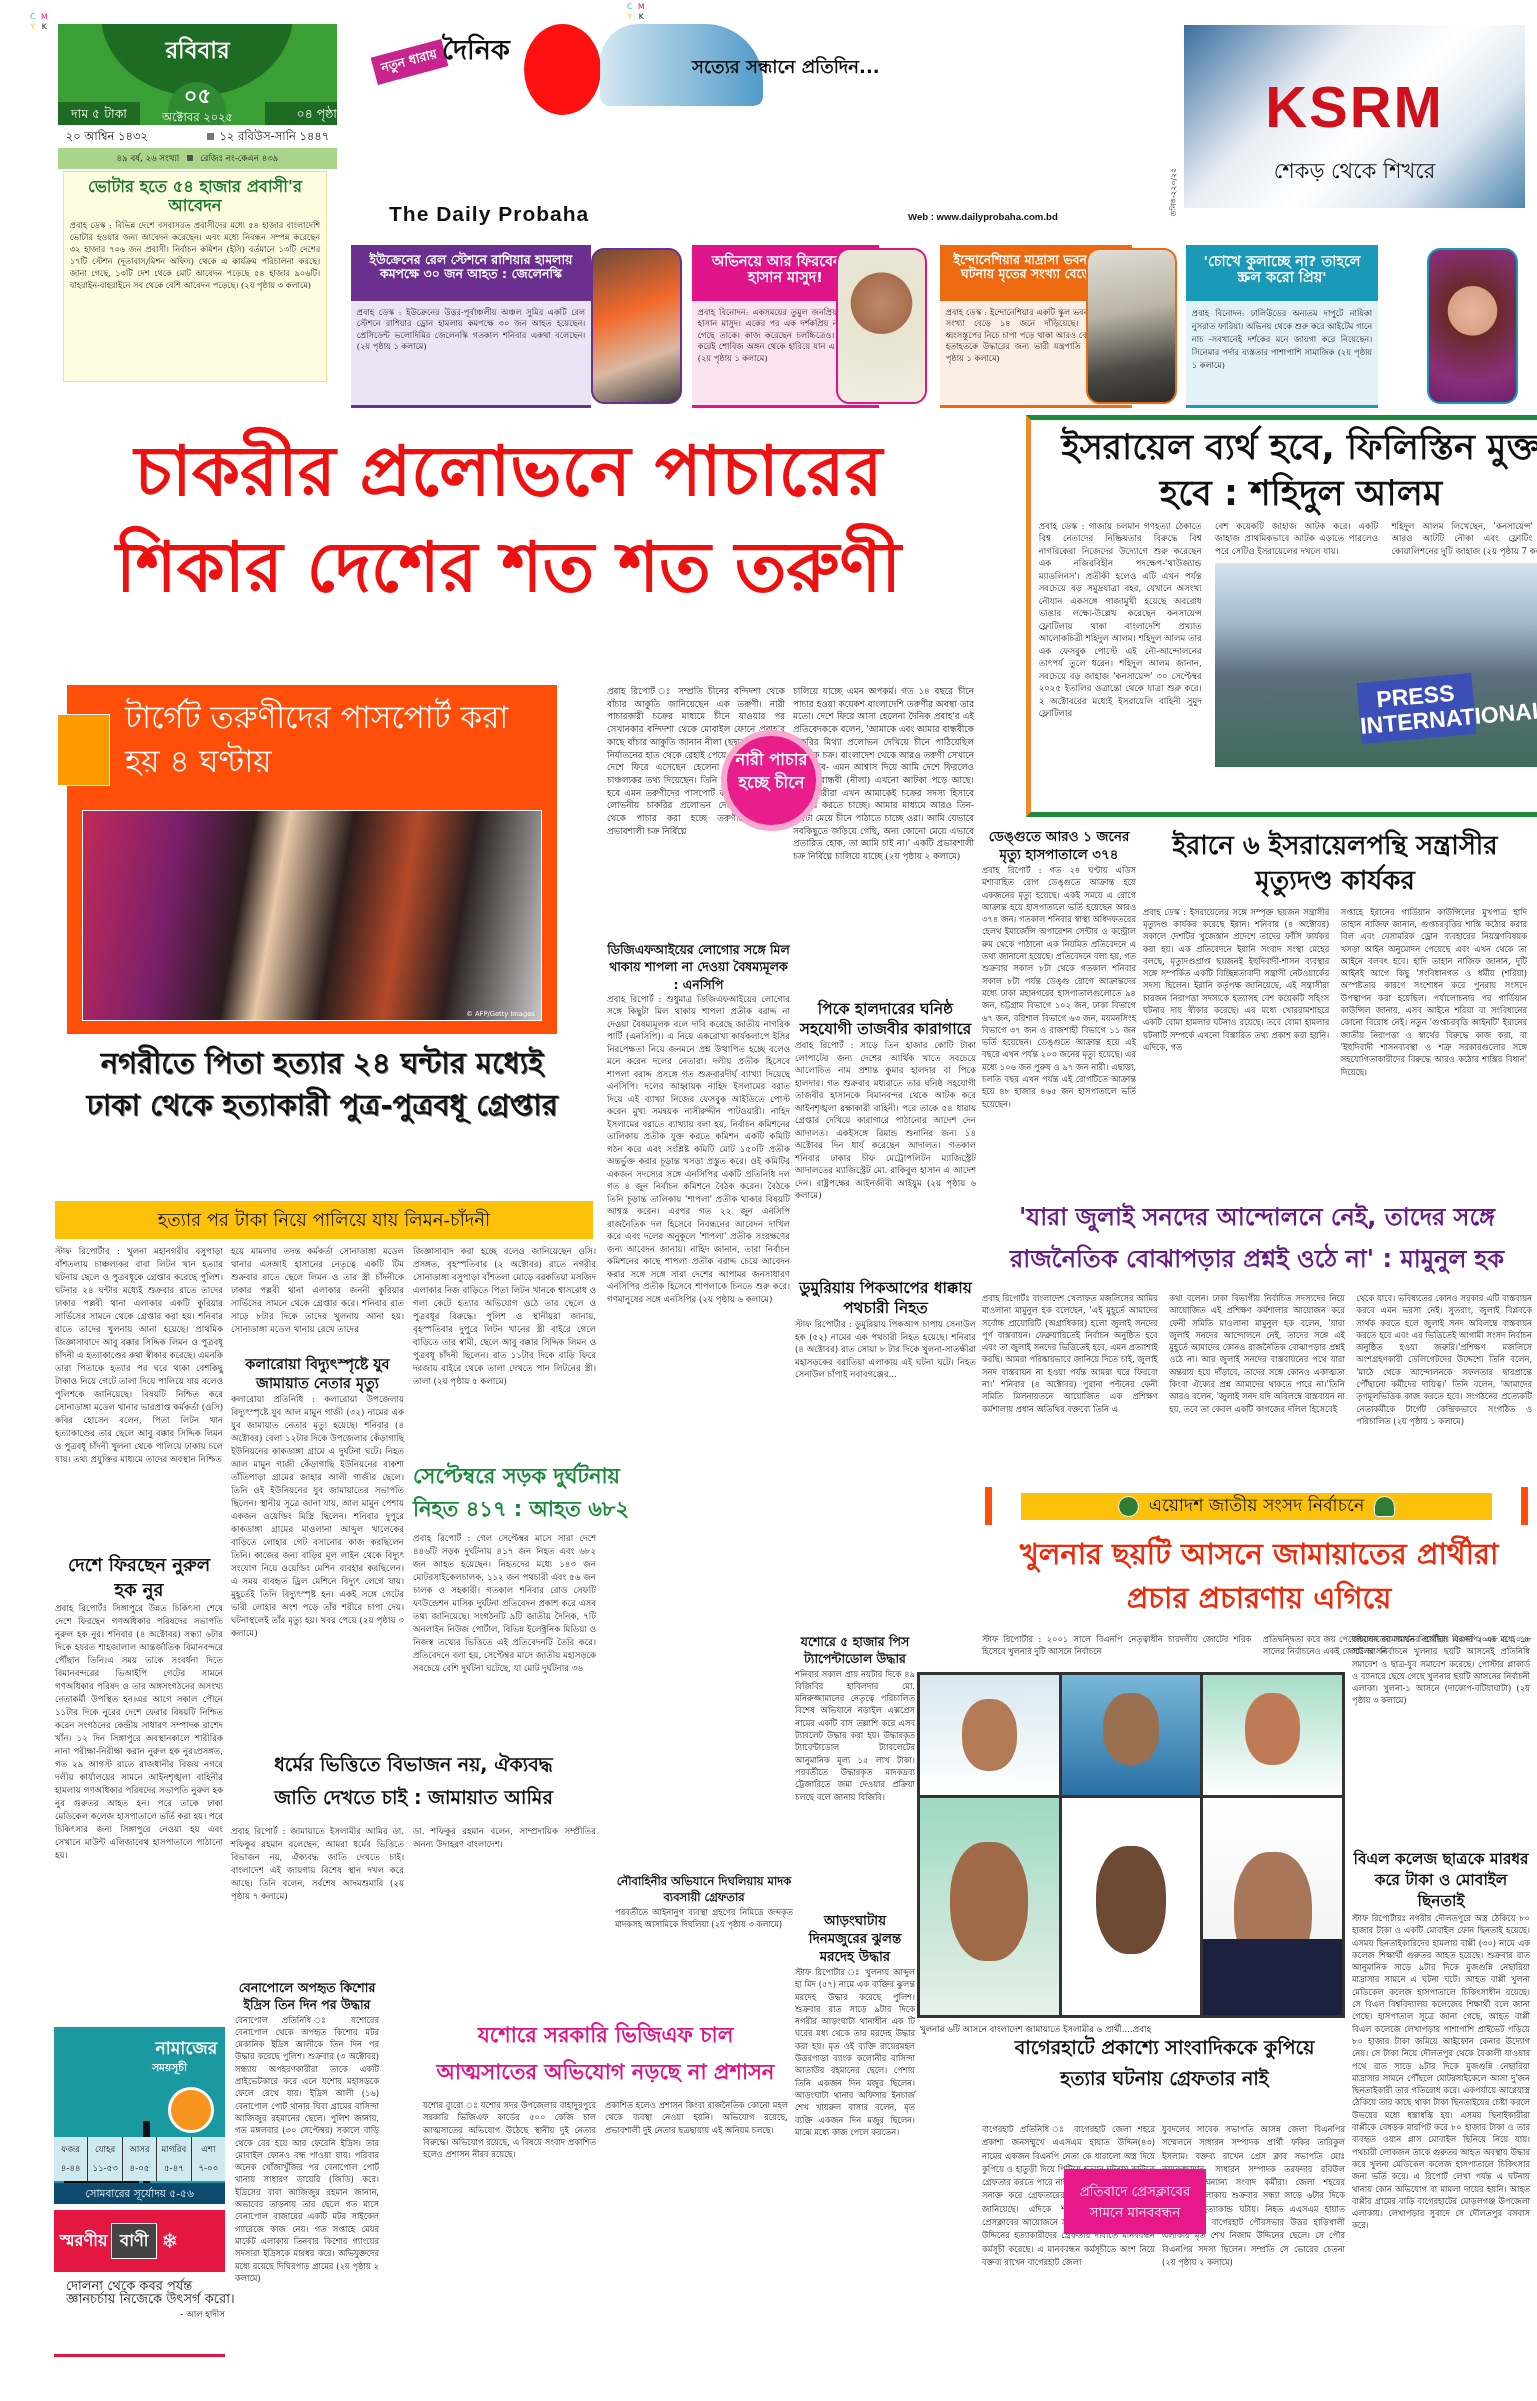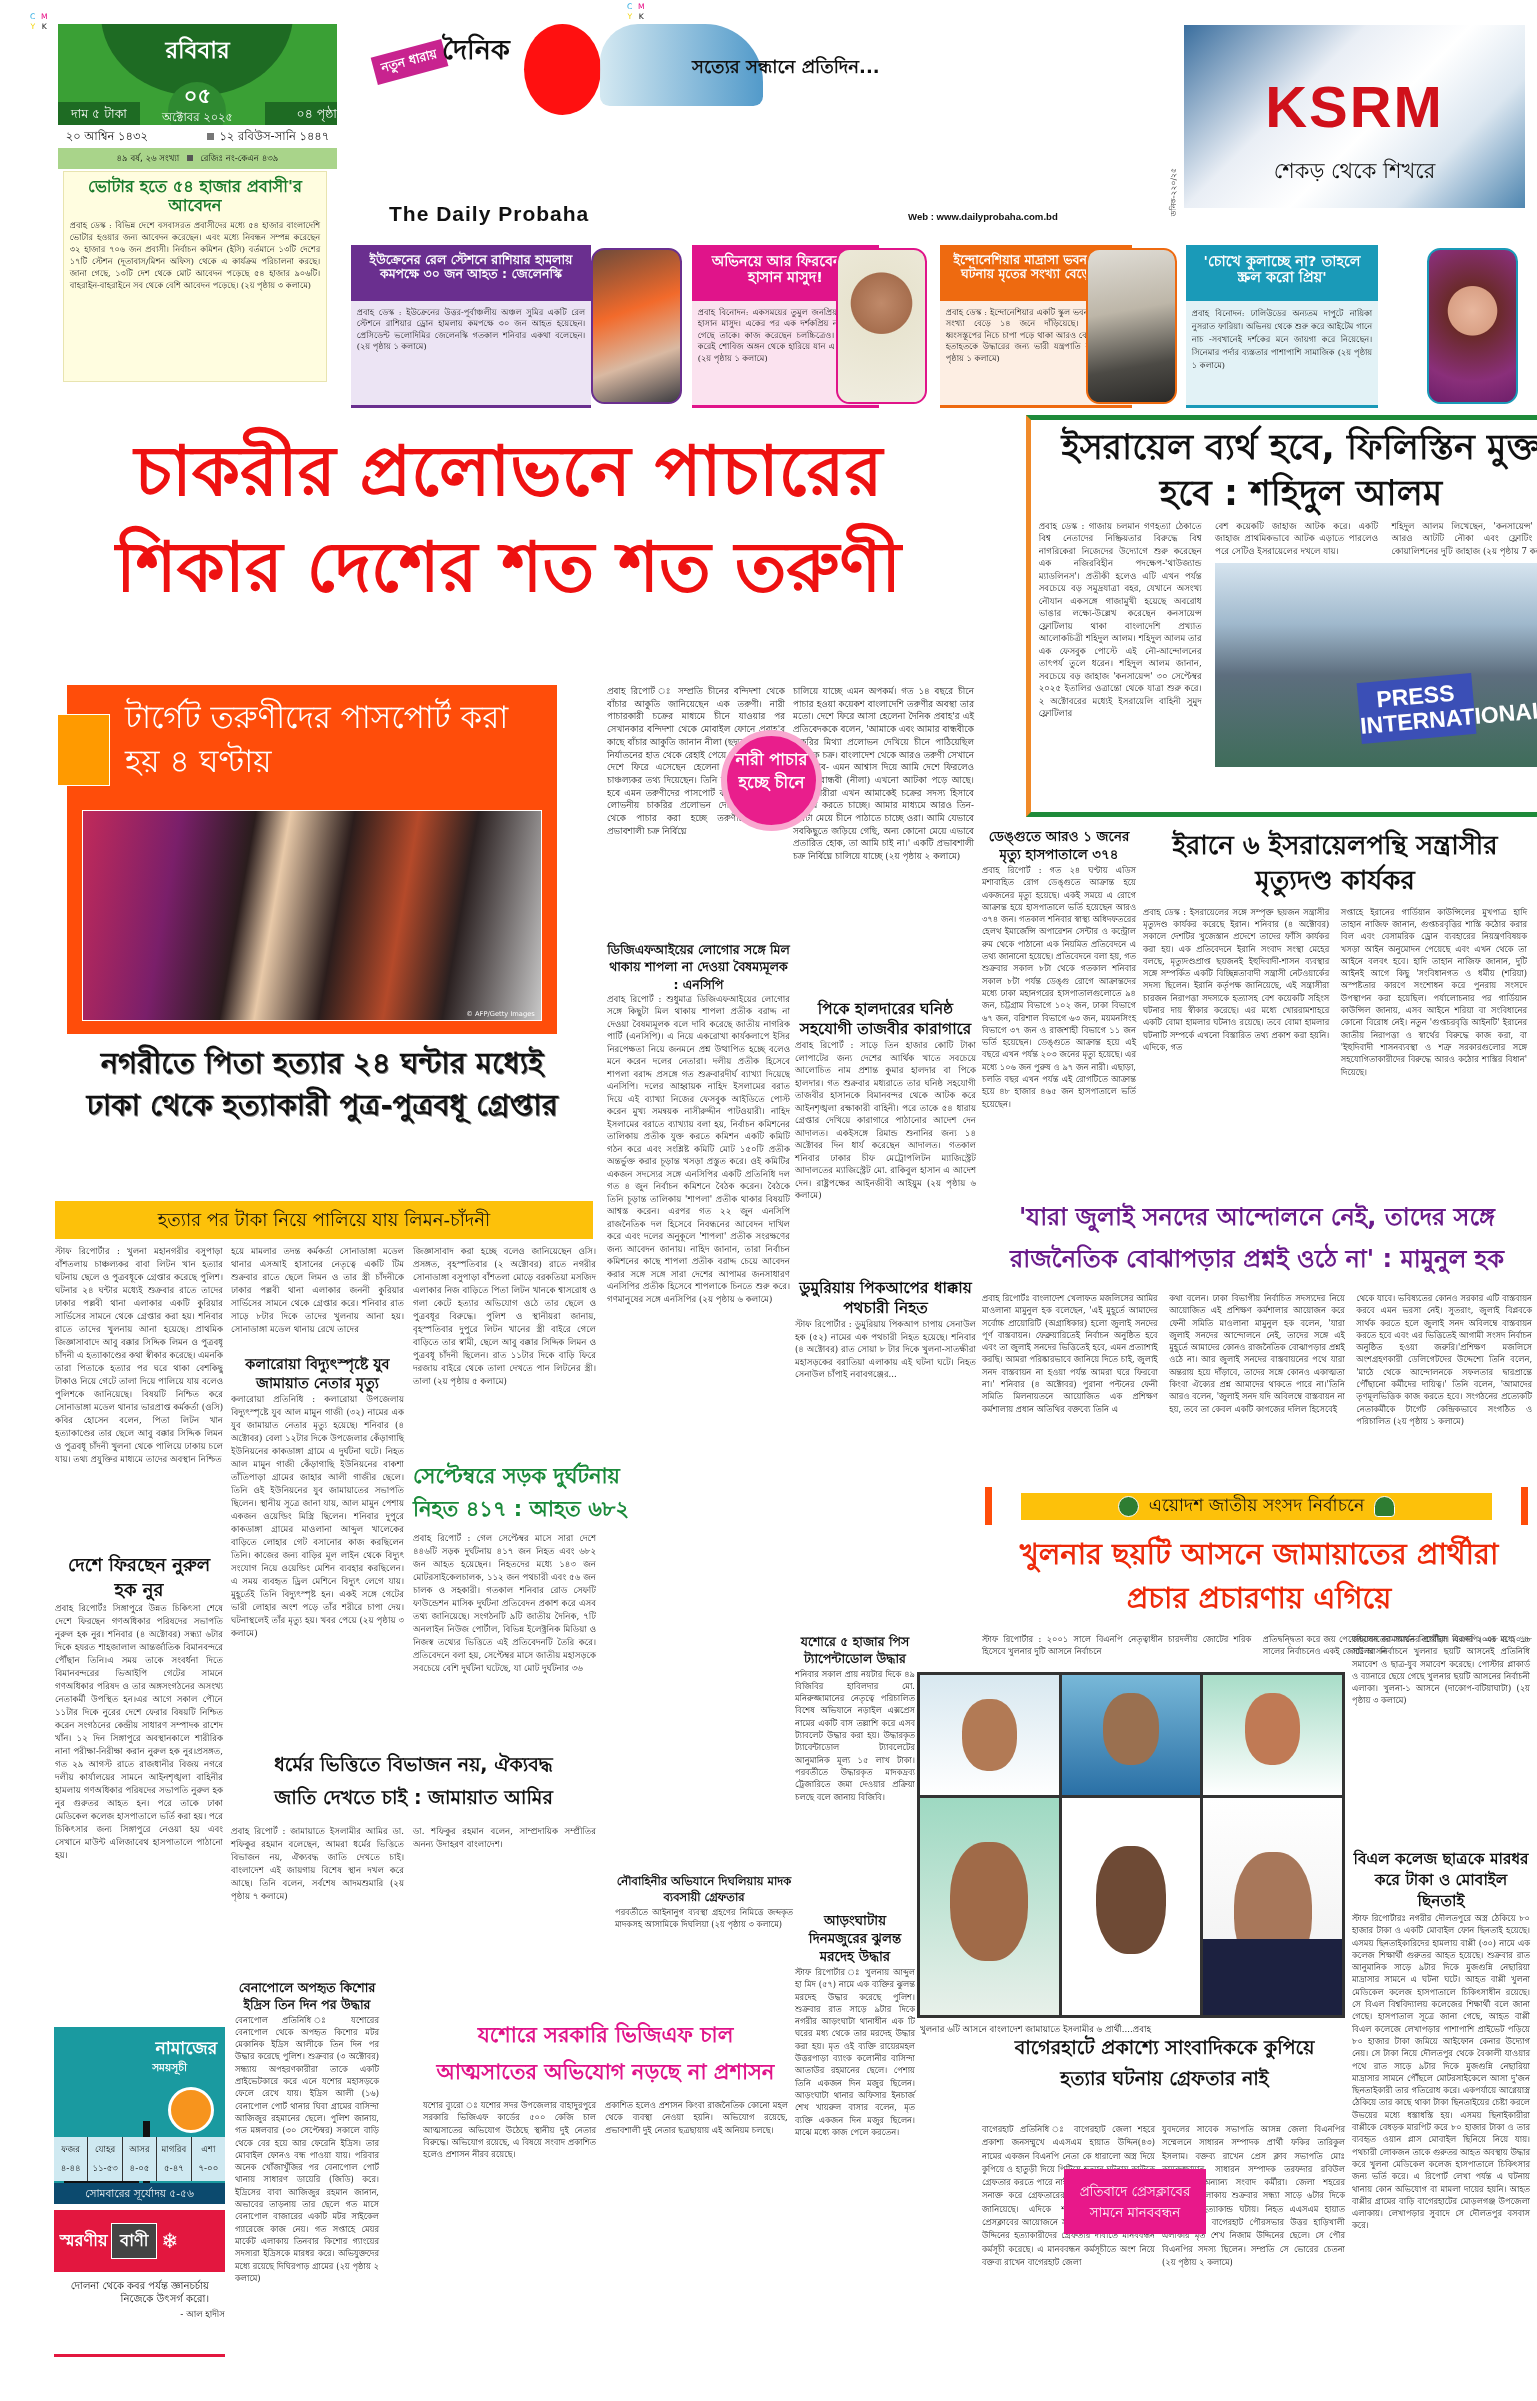--- a/index.html
+++ b/index.html
@@ -297,16 +297,16 @@
       <div>৭-০০</div>
     </div>
 </div>
 <div class="abs" style="left:54px;top:2183px;width:171px;height:21px;background:#0c4a6e;color:#fff;font-size:10.6px;line-height:21px;text-align:center">সোমবারের সূর্যোদয় ৫-৫৬</div>
 
 <div class="abs" style="left:54px;top:2210px;width:171px;height:62px;background:#e3173f;display:flex;align-items:center;padding-left:5.8px;gap:3.8px">
   <span style="color:#fff;font-size:16.3px;font-weight:bold">স্মরণীয়</span>
   <span style="background:#444;color:#fff;font-size:16.3px;font-weight:bold;padding:3.8px 7.7px;border:1.9px solid #fff">বাণী</span>
   <span style="color:#fff;font-size:21px">❄</span>
 </div>
-<div class="abs" style="left:38px;top:2279px;width:171px;font-size:10px;line-height:13.4px;text-align:right">দোলনা থেকে কবর পর্যন্ত জ্ঞানচর্চায় নিজেকে উৎসর্গ করো।</div>
+<div class="abs" style="left:66px;top:2279px;width:171px;font-size:13px;line-height:13.4px;text-align:left">দোলনা থেকে কবর পর্যন্ত জ্ঞানচর্চায় নিজেকে উৎসর্গ করো।</div>
 <div class="abs" style="left:54px;top:2308px;width:171px;font-size:8.6px;text-align:right">- আল হাদীস</div>
 <div class="abs" style="left:54px;top:2354px;width:171px;height:2.9px;background:#e3173f"></div>
 
 
 </body></html>

